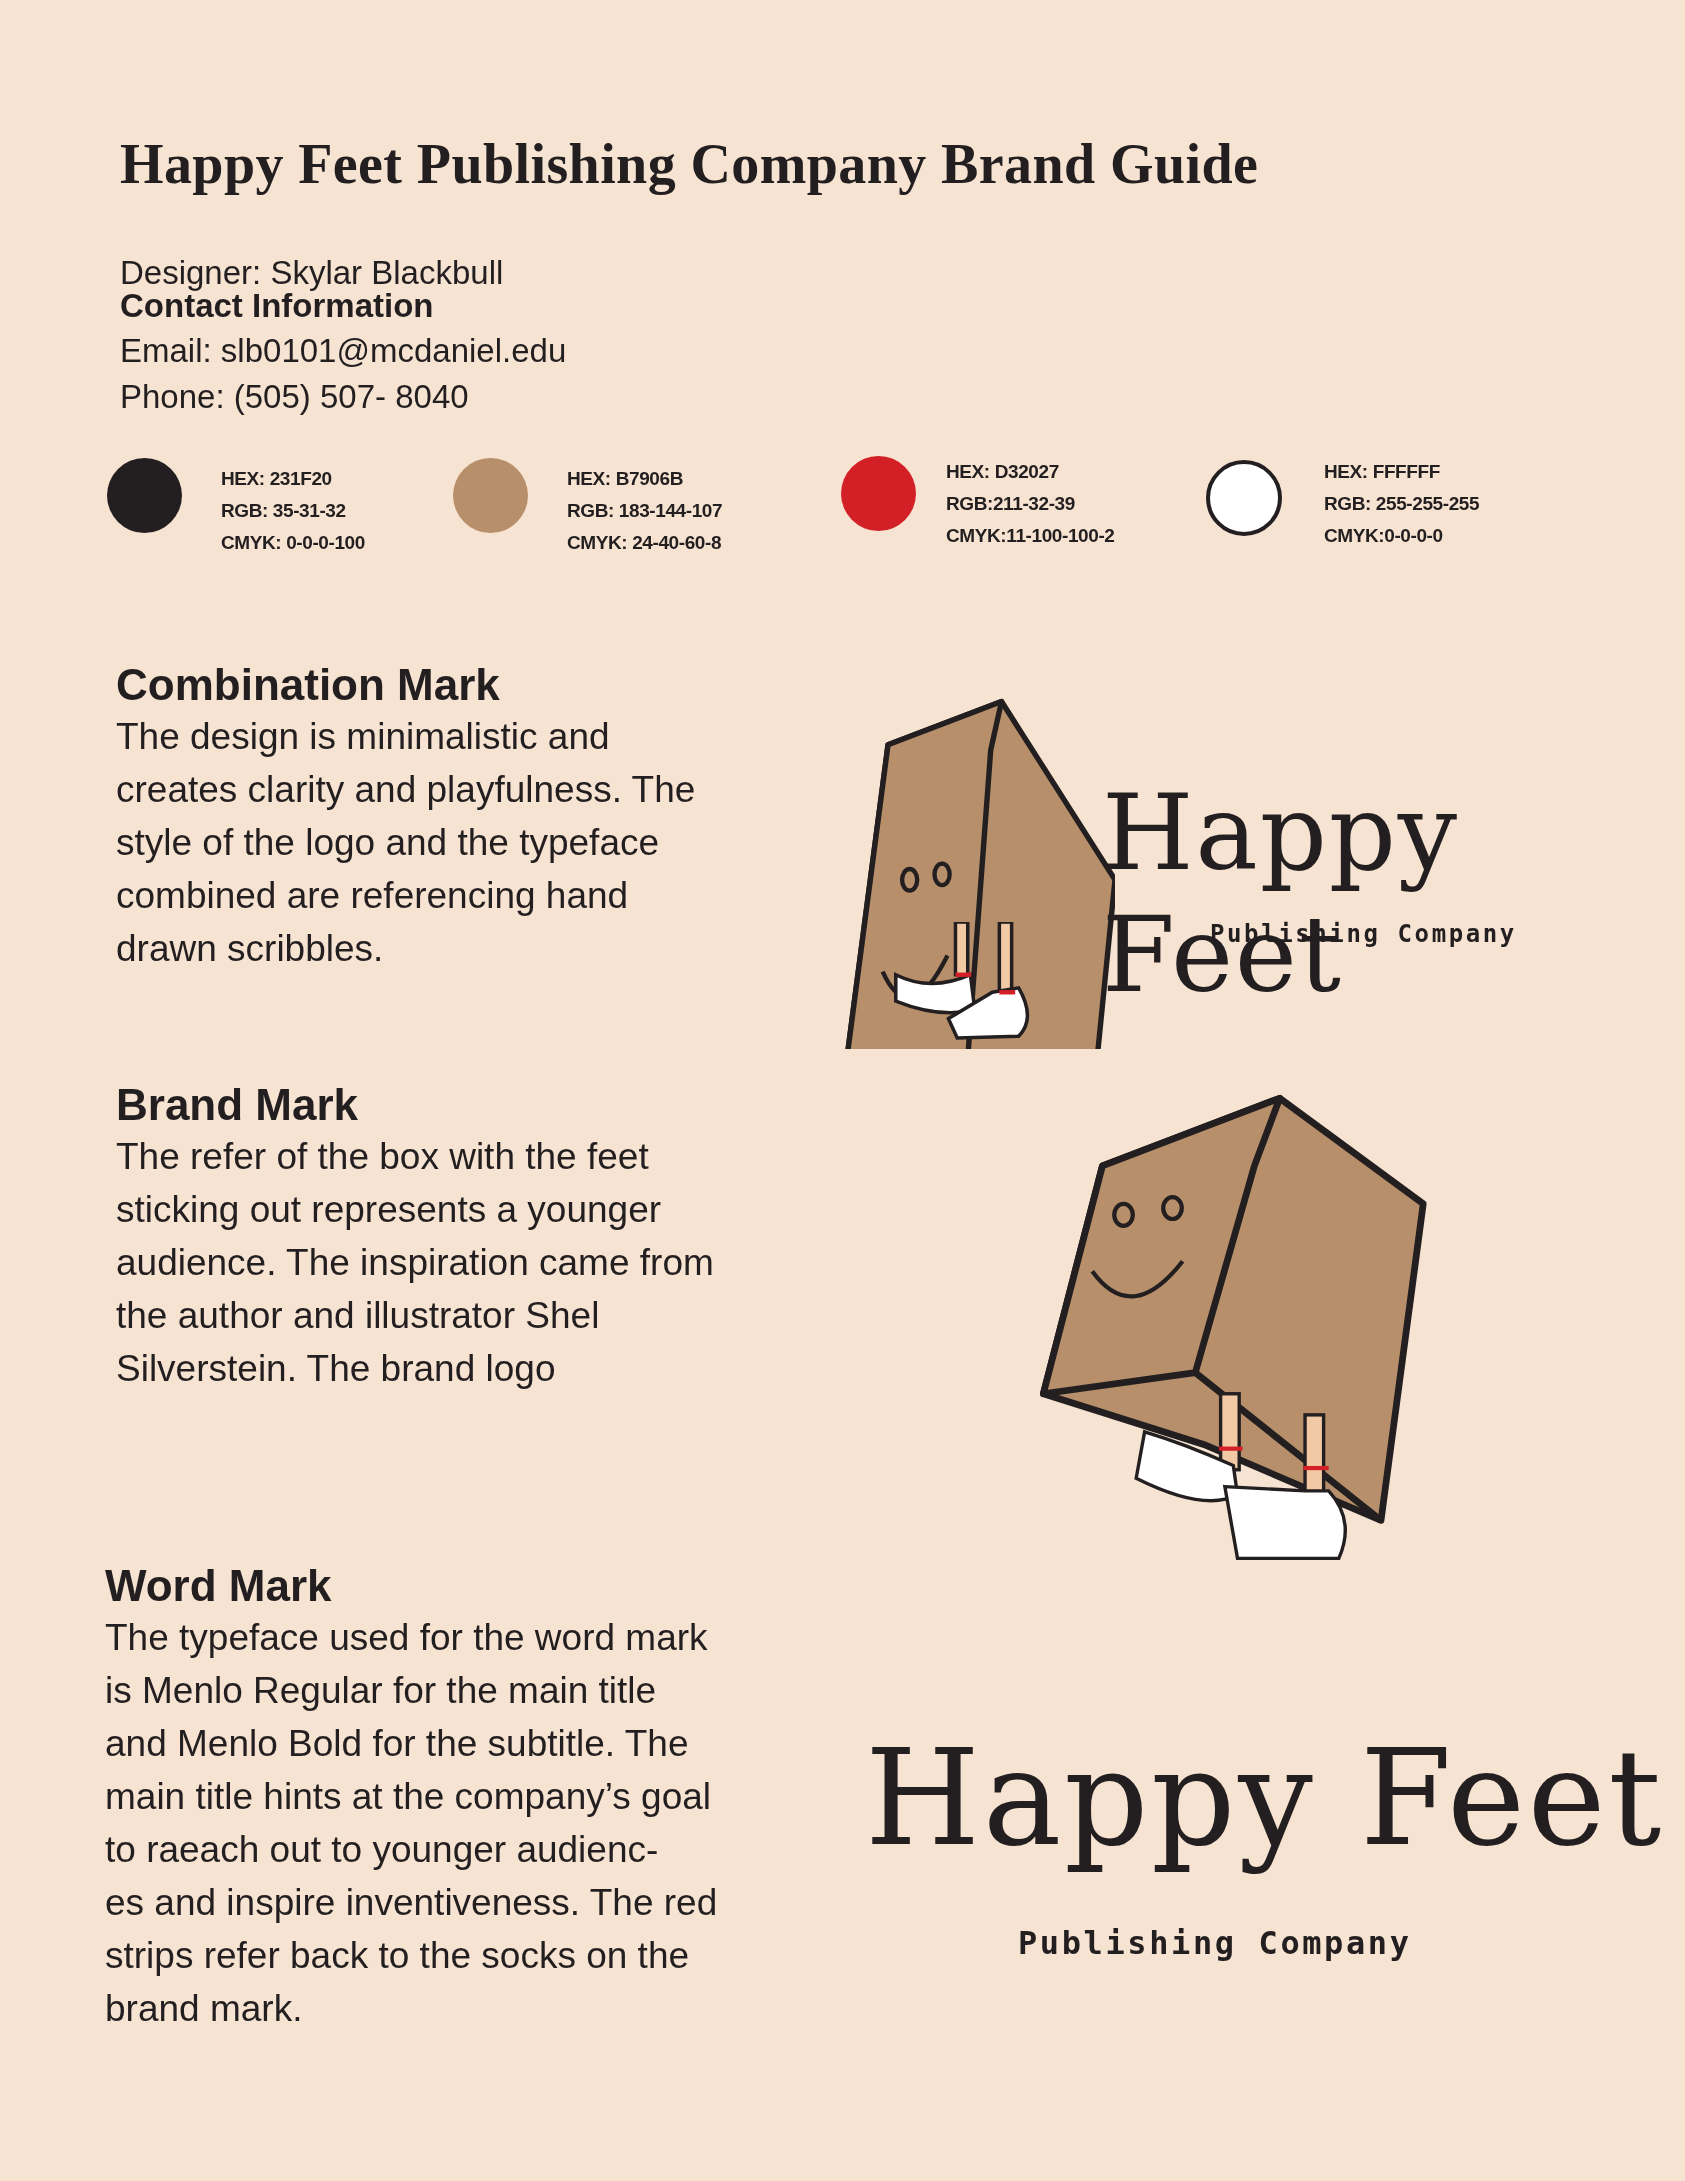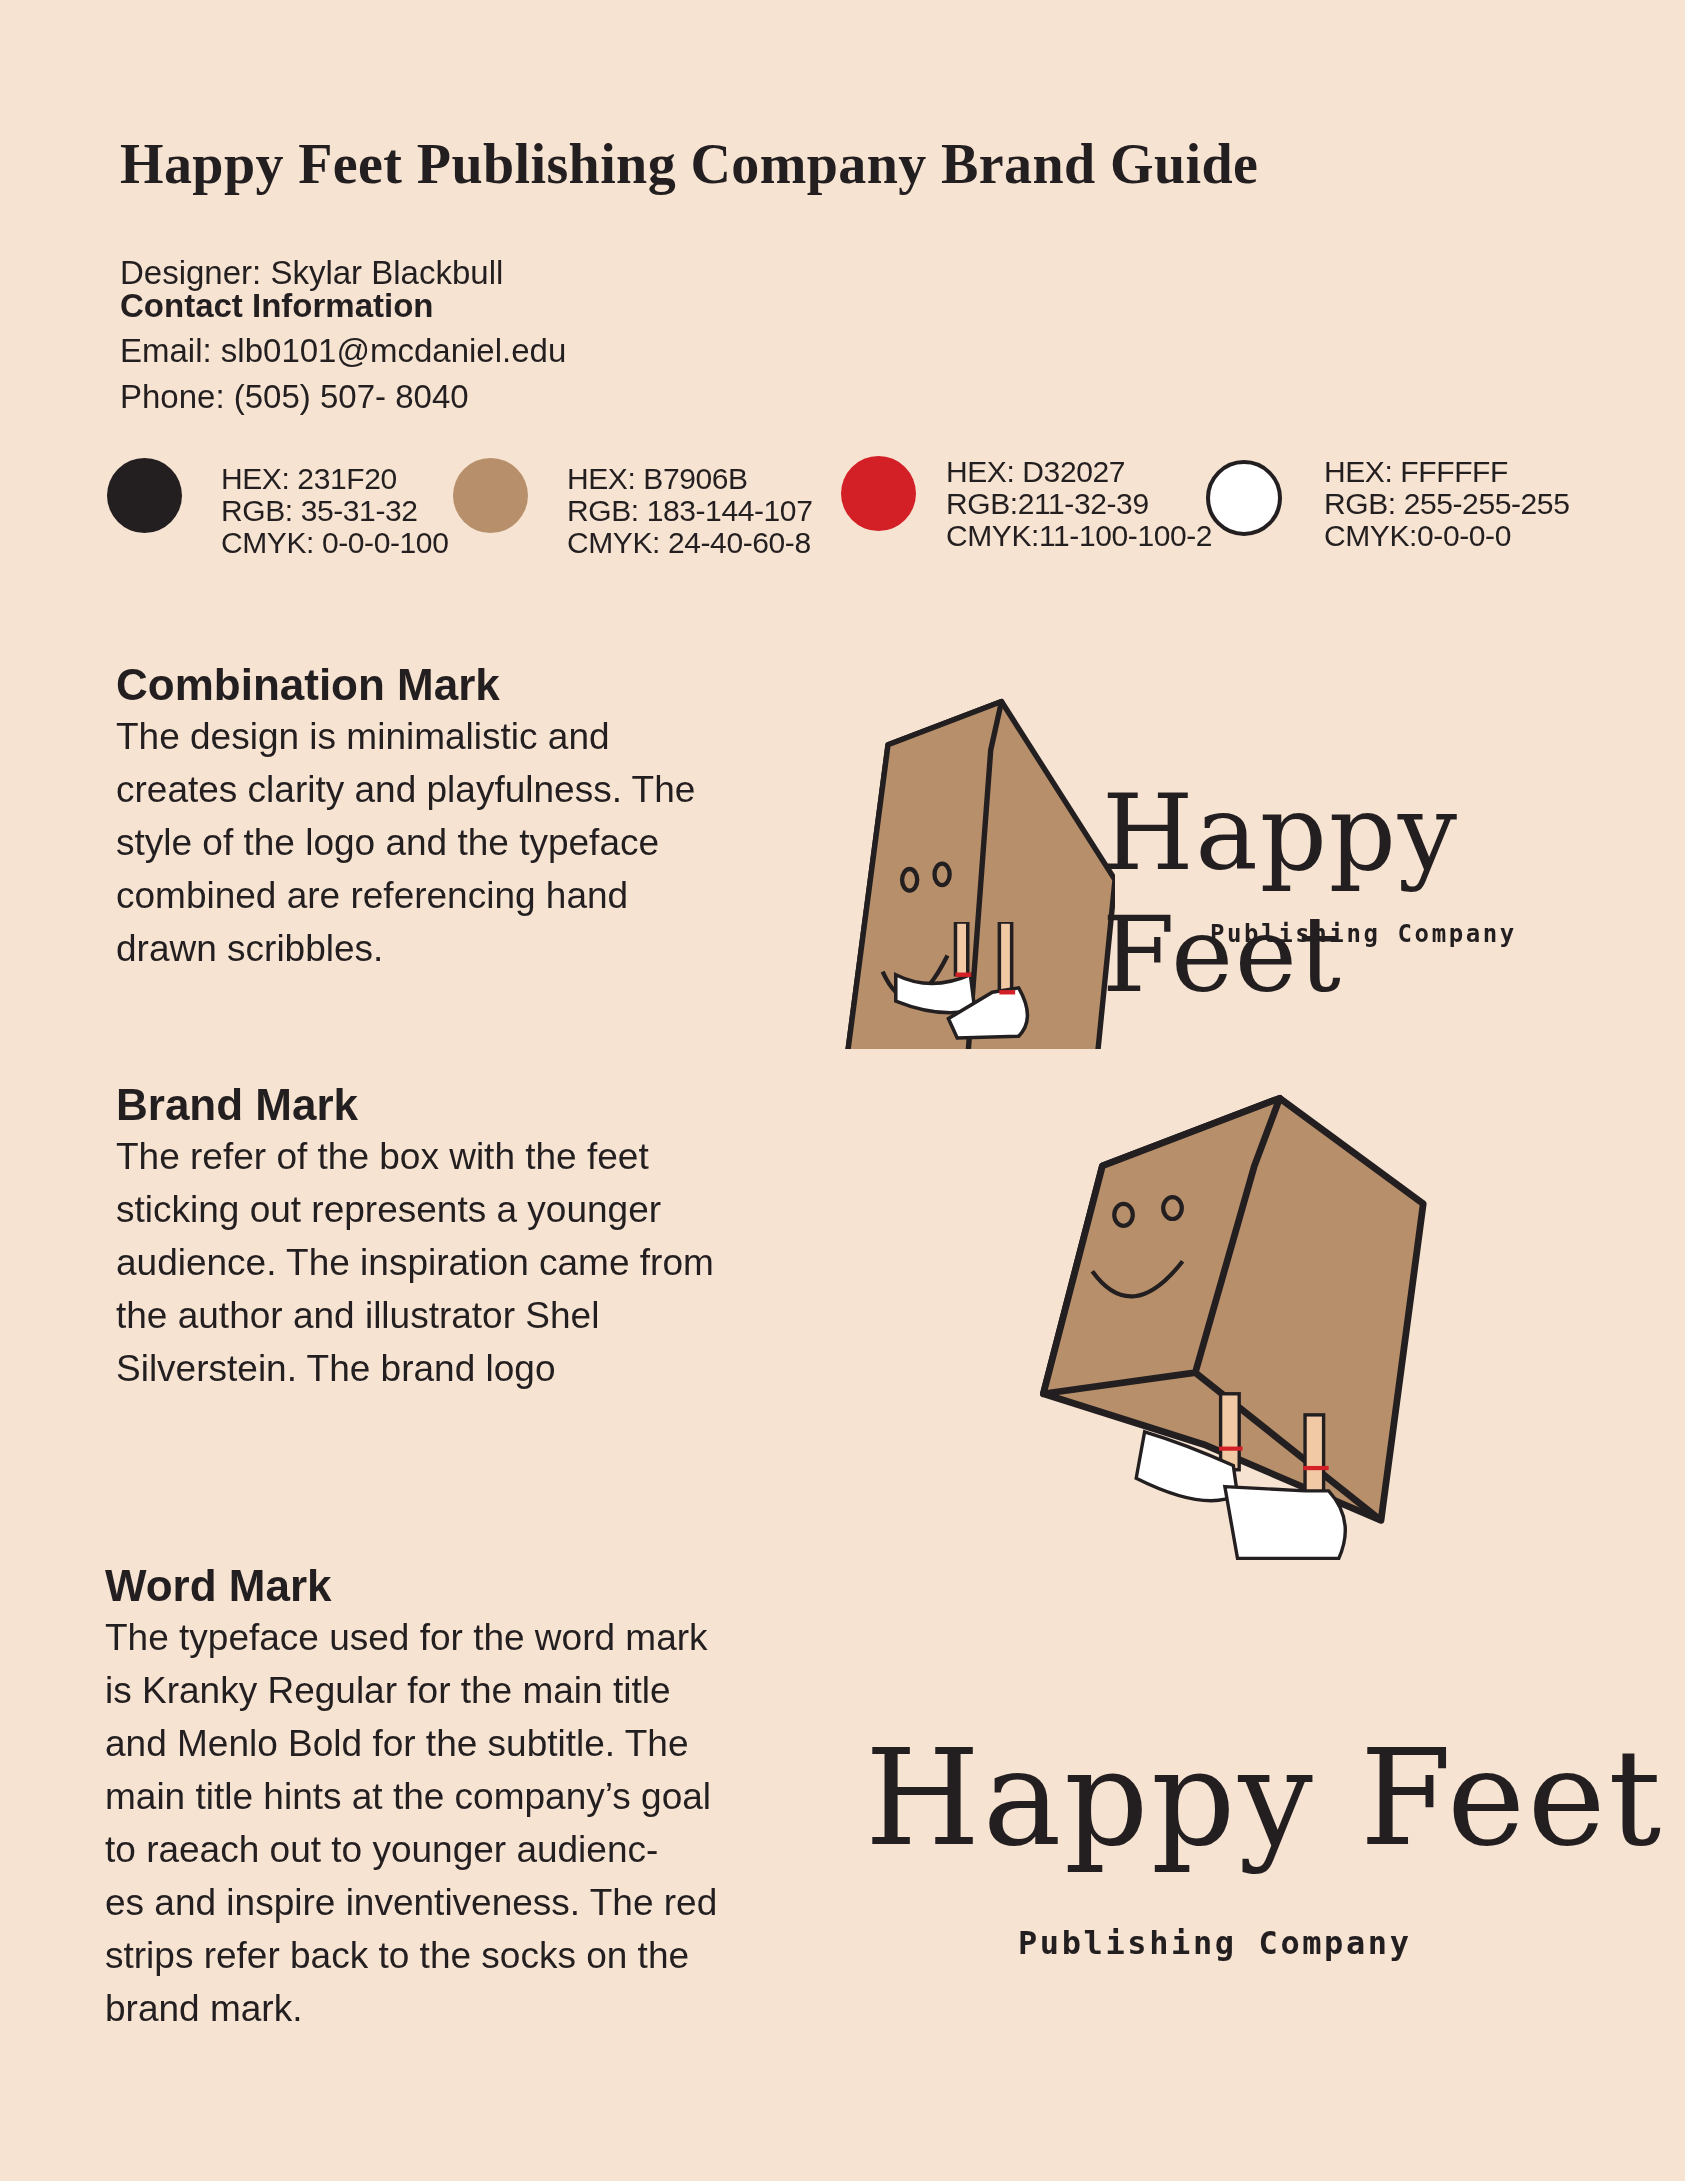--- a/index.html
+++ b/index.html
@@ -8,21 +8,21 @@
     font-family:"Liberation Sans", sans-serif; position:relative; overflow:hidden;
   }
   .abs { position:absolute; }
   #title { left:120px; top:132px; font-size:56px; font-weight:bold; letter-spacing:0.4px; white-space:nowrap;font-family:Liberation Serif, serif; }
   .info { left:120px; font-size:33px; line-height:46px; }
   #designer { top:250px; }
   #contact-h { top:283px; font-weight:bold; }
   #email { top:328px; }
   #phone { top:374px; }
   .swatch { border-radius:50%; width:75px; height:75px; }
-  .swinfo { font-size:30px; line-height:32px; font-weight:400; letter-spacing:-0.4px; }
+  .swinfo { font-size:19px; line-height:32px; font-weight:700; letter-spacing:-0.4px; }
   h2 { margin:0; font-size:44px; font-weight:bold; }
   .body-text { font-size:37px; line-height:53px; }
   .section { left:116px; width:685px; }
   .wordmark { font-family:"DejaVu Serif", serif; color:#231F20; }
   .sub { font-family:"DejaVu Sans Mono", monospace; font-weight:bold; letter-spacing:2.6px; }
 </style>
 </head>
 <body>
 
 <div id="title" class="abs">Happy Feet Publishing Company Brand Guide</div>
@@ -79,21 +79,21 @@
     <div>audience. The inspiration came from</div>
     <div>the author and illustrator Shel</div>
     <div>Silverstein. The brand logo</div>
   </div>
 </div>
 
 <div class="abs section" style="left:105px;top:1561px">
   <h2>Word Mark</h2>
   <div class="body-text">
     <div>The typeface used for the word mark</div>
-    <div>is Kranky Regular for the main title</div>
+    <div>is Menlo Regular for the main title</div>
     <div>and Menlo Bold for the subtitle. The</div>
     <div>main title hints at the company’s goal</div>
     <div>to raeach out to younger audienc-</div>
     <div>es and inspire inventiveness. The red</div>
     <div>strips refer back to the socks on the</div>
     <div>brand mark.</div>
   </div>
 </div>
 
 <svg class="abs" style="left:834px;top:689px" width="281" height="360" viewBox="0 0 520 640">

